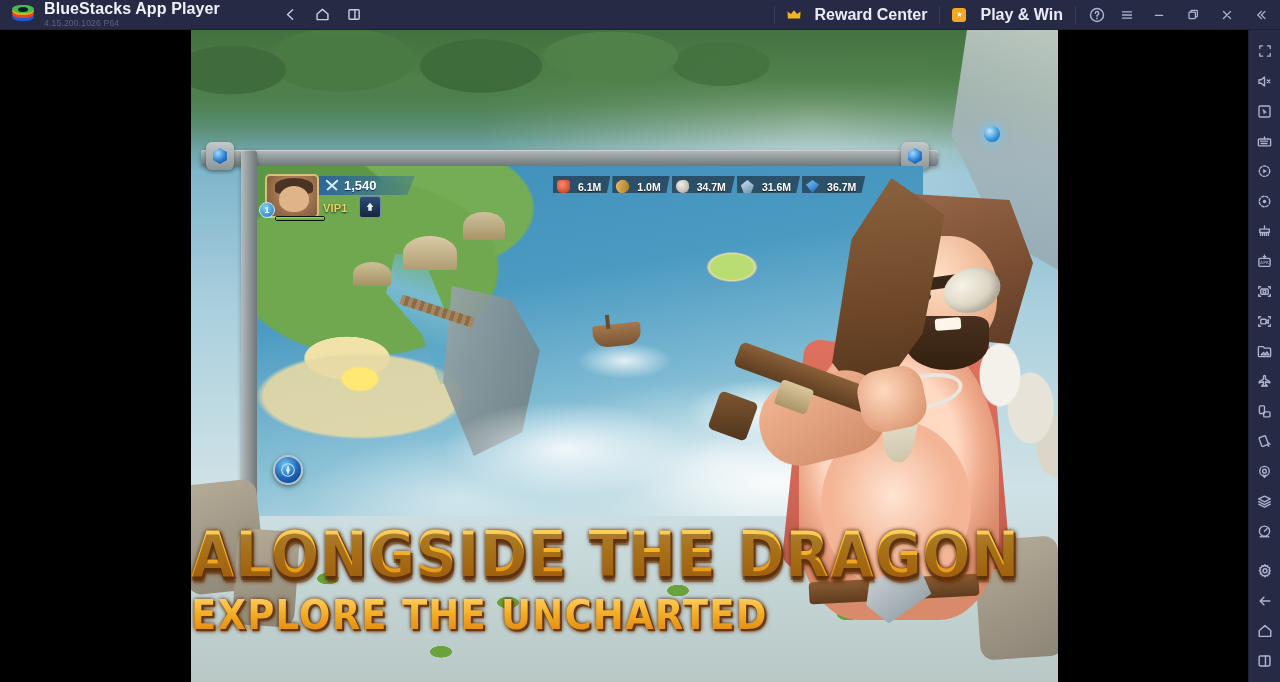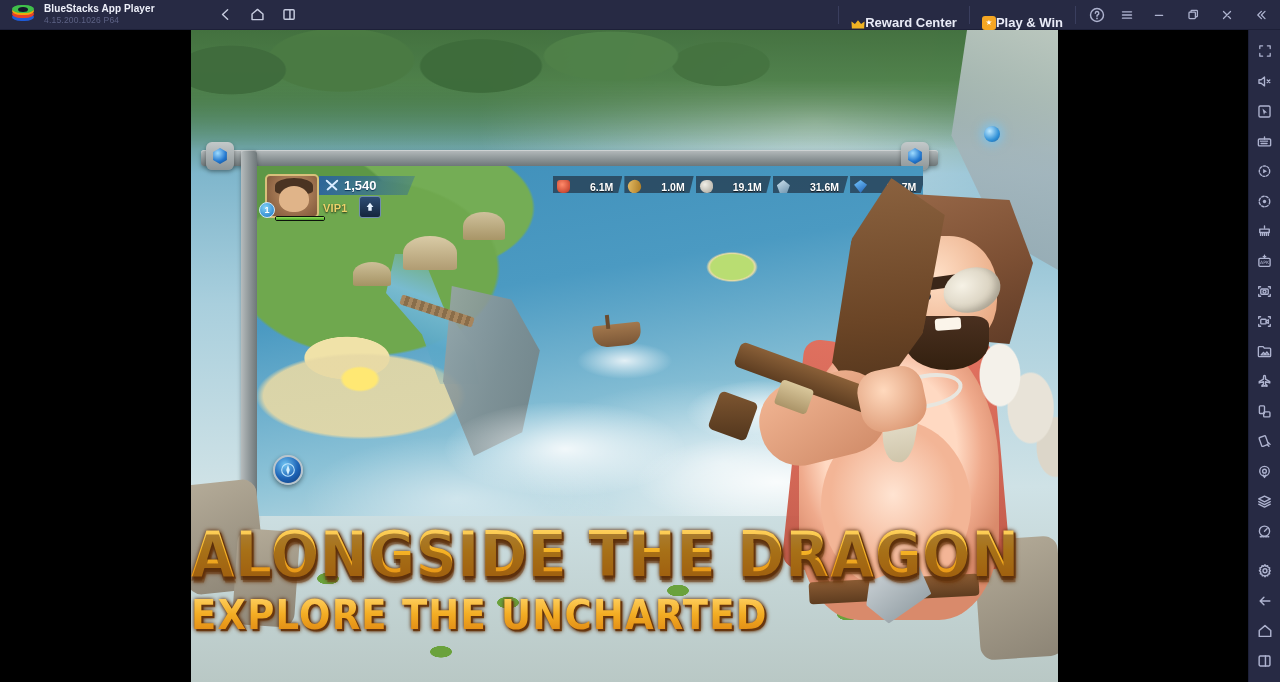--- a/index.html
+++ b/index.html
@@ -28,37 +28,37 @@
   .bs-logo { width: 22px; height: 20px; position: relative; }
   .bs-layer { position: absolute; left: 0; width: 22px; height: 8px; border-radius: 50%/60%; }
   .bs-l1 { top: 8px; background: #1e5bd8; }
   .bs-l2 { top: 5px; background: #e8402a; }
   .bs-l3 { top: 2px; background: #f2a60c; }
   .bs-l4 { top: 0px; background: #3fbf4a; }
   .bs-core { position: absolute; top: 2px; left: 6px; width: 10px; height: 5px;
              background: #15172b; border-radius: 50%; }
 
   .tb-titlewrap { margin-left: 6px; line-height: 1.05; }
-  .tb-title { color: #eef0fa; font-size: 10px; font-weight: bold; letter-spacing: .1px; }
+  .tb-title { color: #eef0fa; font-size: 16px; font-weight: bold; letter-spacing: .1px; }
   .tb-version { color: #5d6285; font-size: 8.5px; letter-spacing: .2px; margin-top: 2px; }
 
   .tb-navgroup { display: flex; align-items: center; margin-left: 56px; gap: 2px; }
   .tb-ico {
     width: 30px; height: 28px;
     display: flex; align-items: center; justify-content: center;
     cursor: pointer; border-radius: 3px;
   }
   .tb-ico svg { display: block; }
 
   .tb-spacer { flex: 1; }
 
   .tb-pill {
-    display: flex; align-items: flex-end; gap: 0;
+    display: flex; align-items: center; gap: 14px;
     height: 30px; padding: 0 12px;
-    color: #e9ebf7; font-size: 13px; font-weight: bold;
+    color: #e9ebf7; font-size: 16px; font-weight: bold;
     cursor: pointer; white-space: nowrap;
   }
   .tb-sep { width: 1px; height: 18px; background: #3a3e5e; }
 
   .crown { width: 14px; height: 11px; position: relative; }
   .crown svg { display:block; }
   .pw-badge {
     width: 14px; height: 14px; background: #f5a623;
     border-radius: 3px; position: relative;
     display: flex; align-items: center; justify-content: center;
@@ -300,21 +300,21 @@
     background: linear-gradient(180deg,#2d4c74,#15263d);
     border: 1px solid #6f8cae;
     display: flex; align-items: center; justify-content: center;
     cursor: pointer;
   }
   .hud-res {
     position: absolute; top: 10px; left: 296px;
     display: flex; align-items: center; gap: 2px;
   }
   .res-chip {
-    display: flex; align-items: center; gap: 20px;
+    display: flex; align-items: center; gap: 8px;
     height: 17px; padding: 4px 9px 0 4px;
     background: rgba(34,52,70,.72);
     clip-path: polygon(0 0, 100% 0, 94% 100%, 0 100%);
   }
   .res-chip .rv { color: #fff; font-size: 10.5px; font-weight: bold; text-shadow: 0 1px 1px rgba(0,0,0,.7); }
   .res-ico { width: 13px; height: 13px; flex: none; }
   .ri-food { background: radial-gradient(circle at 40% 35%, #ff8a6a, #b8321f); border-radius: 3px 3px 5px 5px; }
   .ri-wood { background: linear-gradient(120deg,#e8c06a,#a8761f); border-radius: 6px; transform: rotate(-22deg); }
   .ri-stone { background: radial-gradient(circle at 38% 34%, #f0eee6, #a8a49a); border-radius: 48% 38% 44% 52%; }
   .ri-ore { background: linear-gradient(150deg,#cfe3ef,#6c93ad); clip-path: polygon(50% 0,100% 40%,78% 100%,22% 100%,0 40%); }
@@ -675,21 +675,21 @@
           <div class="res-chip">
             <span class="res-ico ri-food"></span>
             <span class="rv">6.1M</span>
           </div>
           <div class="res-chip">
             <span class="res-ico ri-wood"></span>
             <span class="rv">1.0M</span>
           </div>
           <div class="res-chip">
             <span class="res-ico ri-stone"></span>
-            <span class="rv">19.1M</span>
+            <span class="rv">34.7M</span>
           </div>
           <div class="res-chip">
             <span class="res-ico ri-ore"></span>
             <span class="rv">31.6M</span>
           </div>
           <div class="res-chip">
             <span class="res-ico ri-gem"></span>
             <span class="rv">36.7M</span>
           </div>
         </div>

